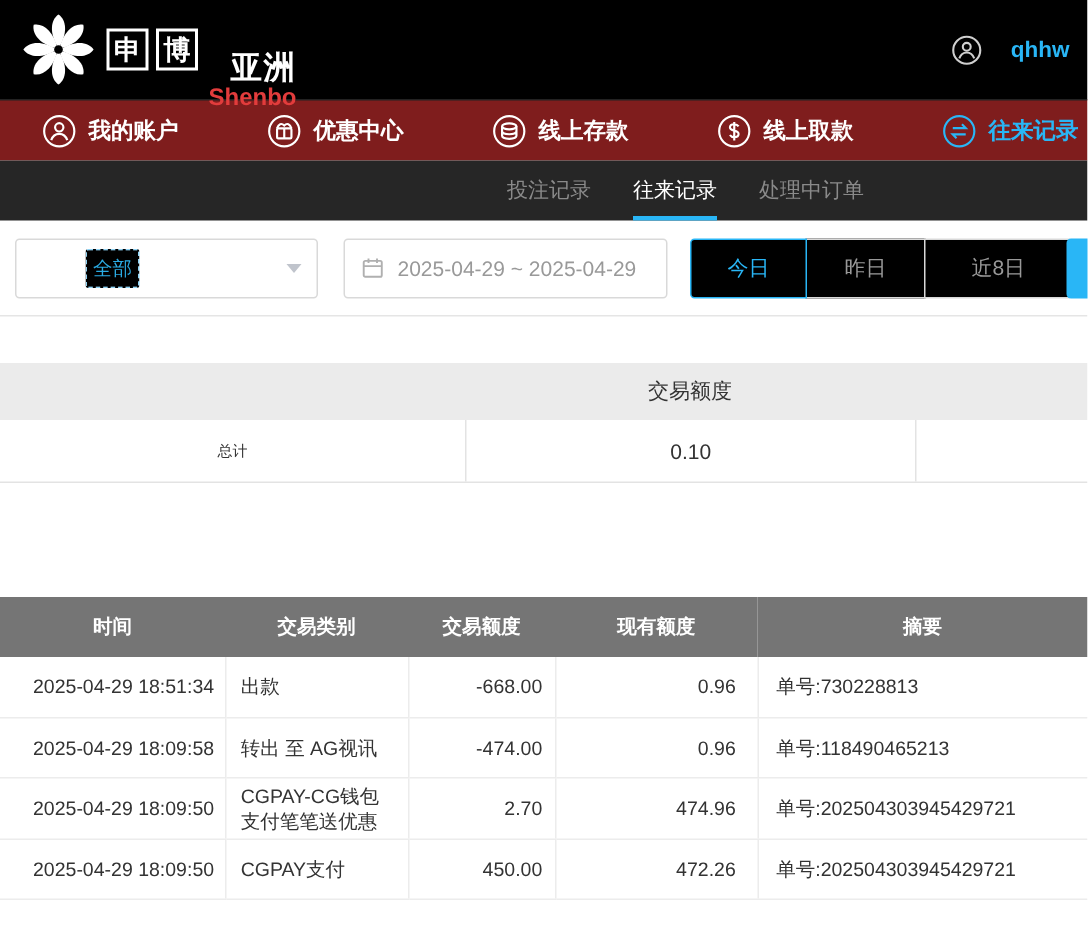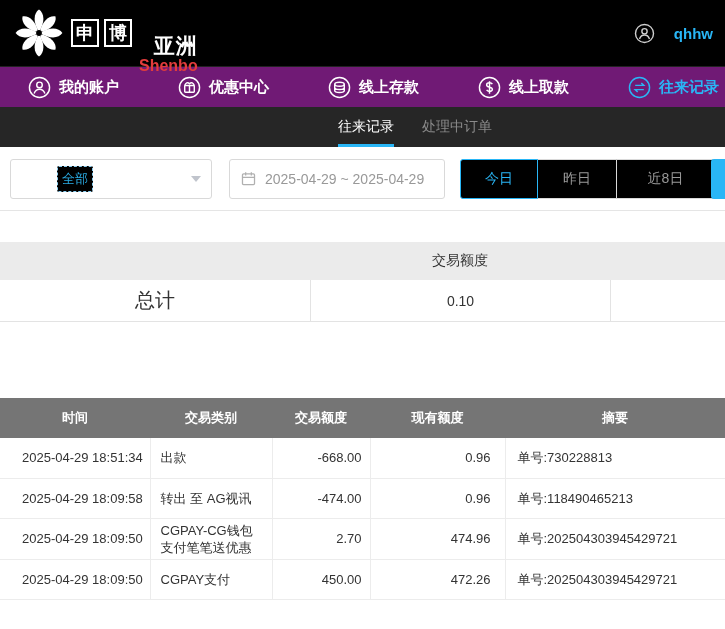--- a/index.html
+++ b/index.html
@@ -13,21 +13,21 @@
                font-weight:bold; display:flex; align-items:center; justify-content:center;
                margin-left:5px; }
   .brand-east { display:flex; flex-direction:column; align-items:flex-end; margin-left:7px;margin-top:44px; }
   .brand-region { color:#fff; font-size:21px; font-weight:bold; line-height:1.05; letter-spacing:1px; }
   .brand-latin { color:#e23c3c; font-size:16px; font-weight:bold; }
   .topbar-user { margin-left:auto; display:flex; align-items:center; gap:19px; }
   .topbar-user .uname { color:#29b6f6; font-size:15px; font-weight:bold; white-space:nowrap; }
   .icon-circle-sm { width:21px; height:21px; color:#cfcfcf; }
 
   
-  .navbar { height:41px; background:#701a75; display:flex; align-items:center;
+  .navbar { height:41px; background:#7f1d1d; display:flex; align-items:center;
             justify-content:space-between; padding:0 6px 0 28px; border-top:1px solid #222; }
   .nav-item { display:flex; align-items:center; gap:8px; color:#fff; font-size:15px;
               font-weight:bold; cursor:pointer; white-space:nowrap; }
   .nav-item.active { color:#29b6f6; }
   .nav-icon { width:23px; height:23px; flex:0 0 auto; }
 
   
   .subnav { height:40px; background:#262626; display:flex; align-items:stretch; gap:28px;
             padding-left:338px; }
   .subtab { color:#8a8a8a; font-size:14px; display:flex; align-items:center;
@@ -56,21 +56,21 @@
   .quick-btn:nth-child(2) { width:80px; margin-left:-1px; }
   .quick-btn:last-child { border-radius:0 3px 3px 0; width:99px; margin-left:-1px; }
   .quick-btn.active { color:#29b6f6; border-color:#29b6f6; z-index:1; }
   .search-btn { position:absolute; left:711px; top:12px; width:64px; height:40px;
                 background:#29b6f6; border:none; border-radius:3px; cursor:pointer; }
 
   
   .summary { margin-top:31px; }
   .sum-header { height:38px; background:#ebebeb; display:flex; align-items:center; }
   .sum-row { height:42px; display:flex; align-items:center; border-bottom:1px solid #e3e3e3; }
-  .sum-c1 { width:310px; text-align:center; font-size:20px; color:#333; height:100%;
+  .sum-c1 { width:310px; text-align:center; font-size:10px; color:#333; height:100%;
             display:flex; align-items:center; justify-content:center; }
   .sum-c2 { width:300px; text-align:center; font-size:14px; color:#333; height:100%;
             display:flex; align-items:center; justify-content:center; }
   .sum-c3 { flex:1; height:100%; }
   .sum-row .bl { border-left:1px solid #e3e3e3; }
 
   
   .records { margin-top:76px; width:725px; border-collapse:collapse; table-layout:fixed; }
   .records th { height:40px; background:#757575; color:#fff; font-size:13px;
                 font-weight:bold; text-align:center; }
@@ -167,20 +167,21 @@
   <div class="nav-item active">
     <svg class="nav-icon" viewBox="0 0 24 24" fill="none" stroke="currentColor" stroke-width="1.5">
       <circle cx="12" cy="12" r="10.5"></circle>
       <path d="M7.5 9.8h9l-2.6-2.6M16.5 14.2h-9l2.6 2.6"></path>
     </svg>
     <span>往来记录</span>
   </div>
 </nav>
 
 <div class="subnav">
+  <div class="subtab">投注记录</div>
   <div class="subtab active">往来记录</div>
   <div class="subtab">处理中订单</div>
 </div>
 
 <div class="filterbar">
   <div class="select-box">
     <span class="select-tag">全部</span>
     <span class="select-caret"></span>
   </div>
   <div class="date-box">

